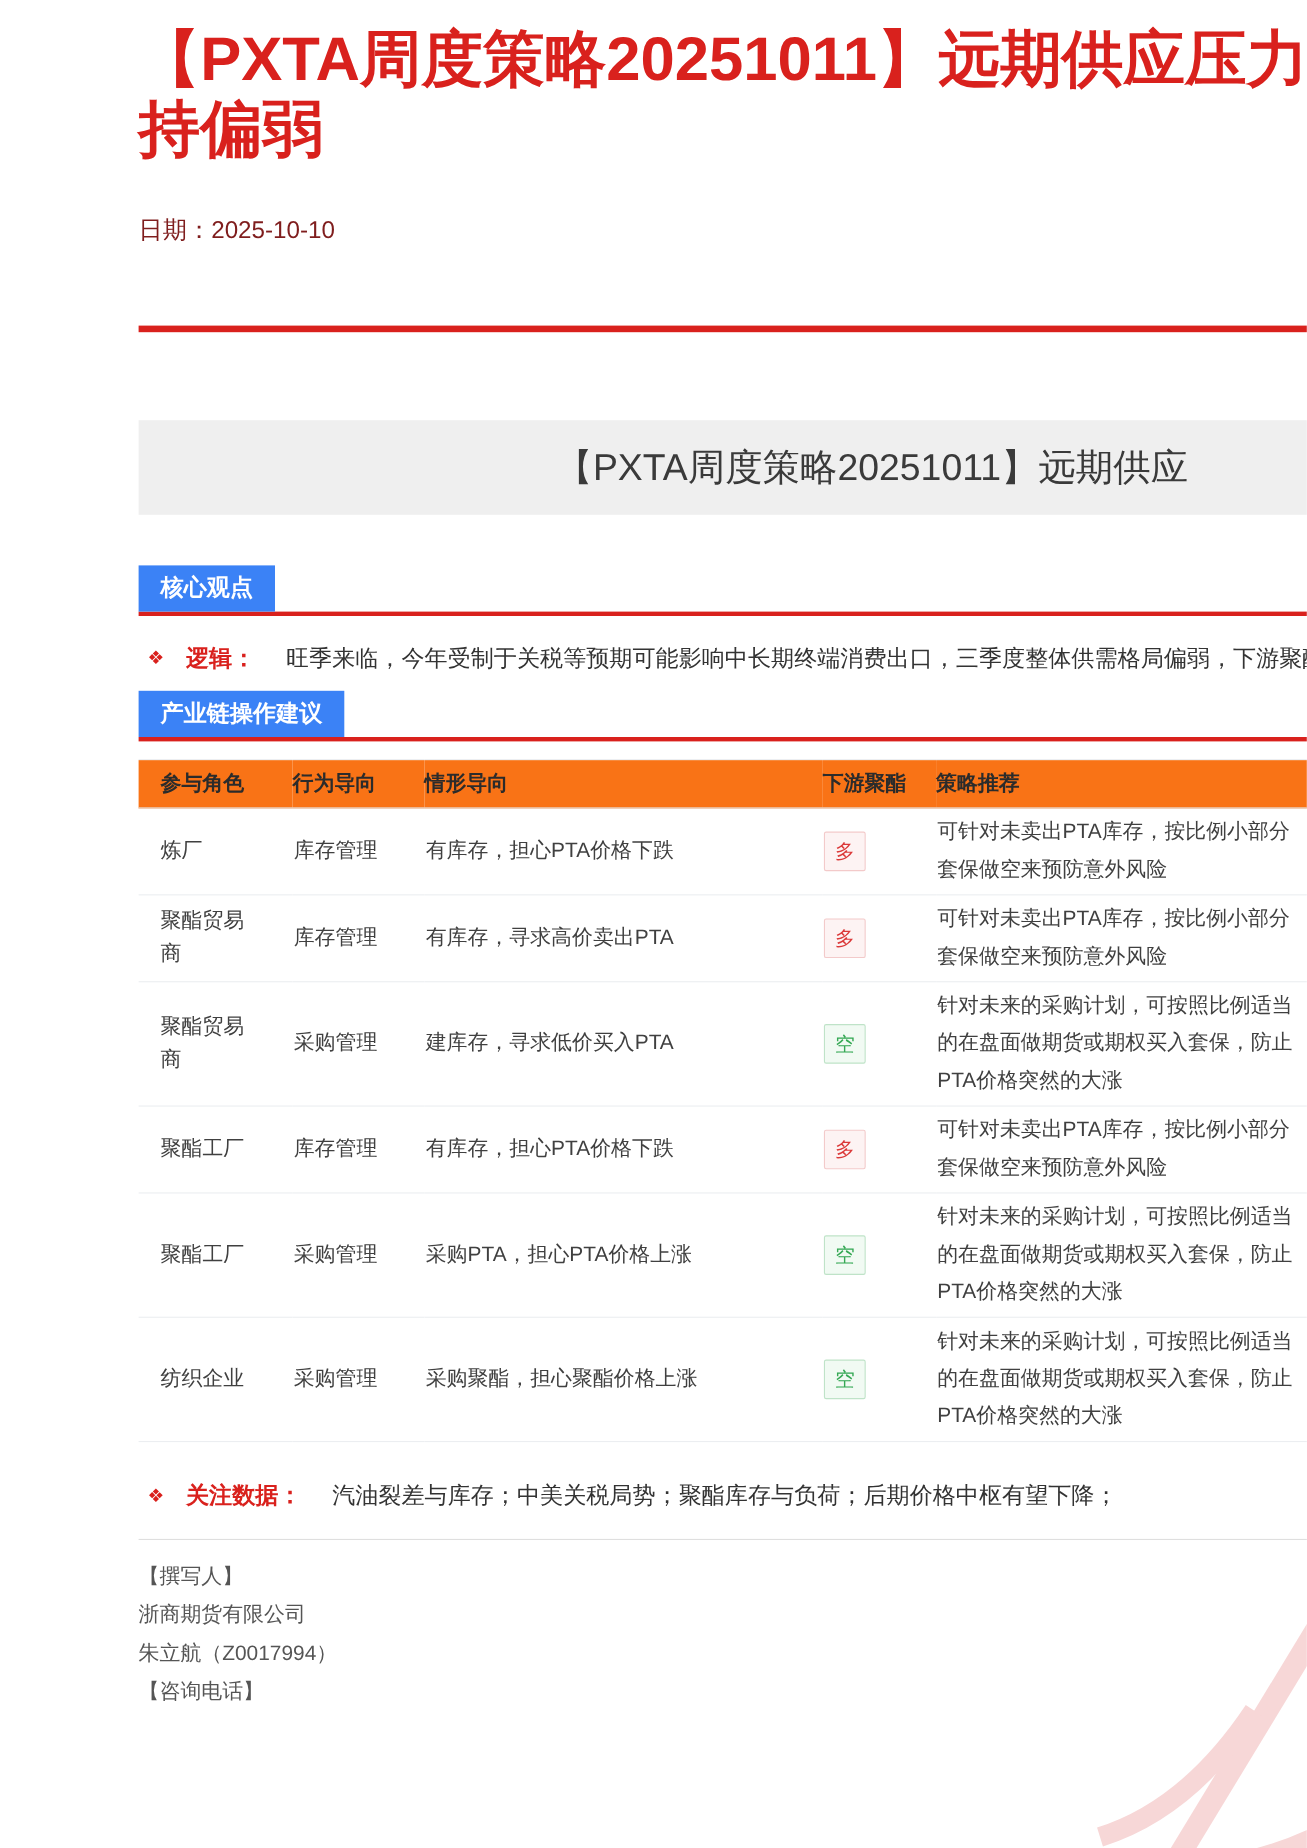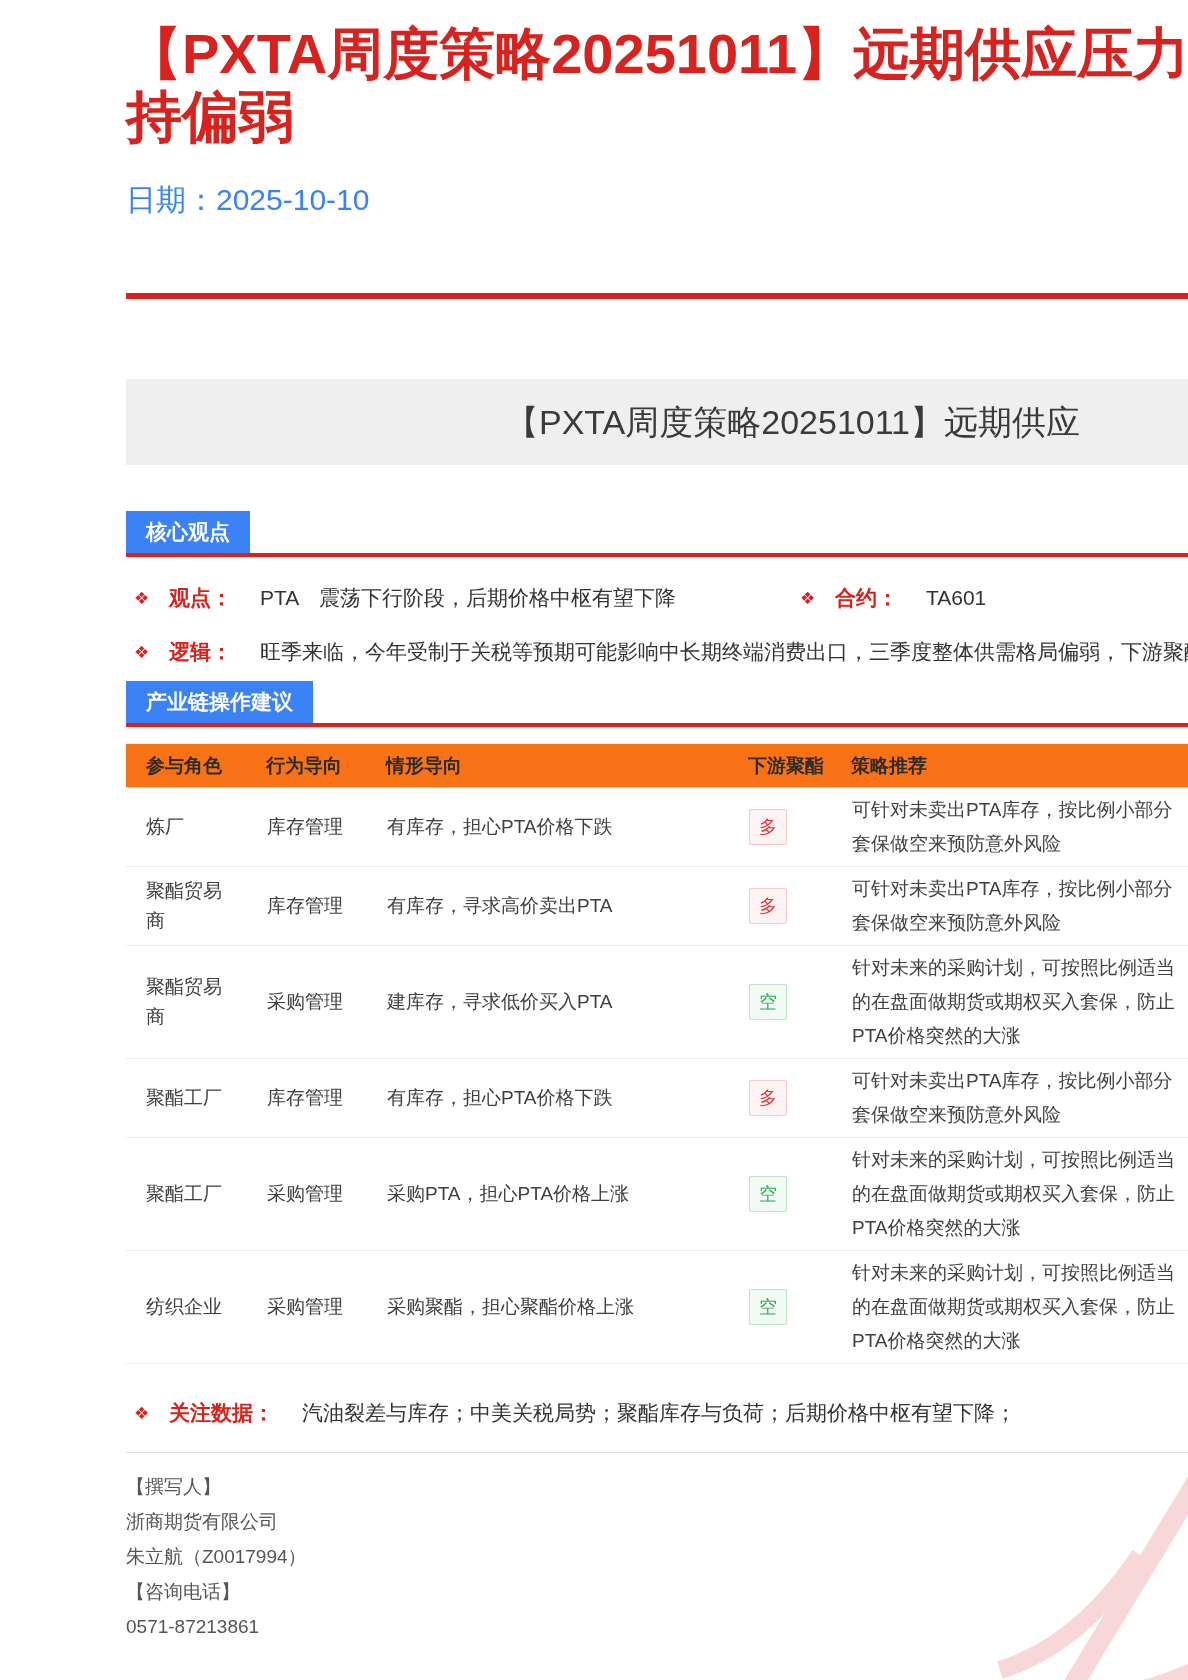--- a/index.html
+++ b/index.html
@@ -14,21 +14,21 @@
 
   
   .article-title{
     padding-top:22px;
     color:#d9211d;font-weight:bold;font-size:56px;line-height:63px;
     letter-spacing:0px;
   }
   .article-title .t-line{white-space:nowrap;}
 
   
-  .date-line{margin-top:32px;font-size:30px;color:#3b82f6;}
+  .date-line{margin-top:46px;font-size:22px;color:#7f1d1d;}
 
   
   .red-rule{margin-top:72px;width:1600px;height:6px;background:#d9211d;}
 
   
   .banner{margin-top:80px;width:1600px;height:86px;background:#efefef;position:relative;}
   .banner-title{
     position:absolute;left:379px;top:0;line-height:86px;
     font-size:34px;color:#3a3a3a;white-space:nowrap;
   }
@@ -105,30 +105,20 @@
     <div class="red-rule"></div>
 
     <div class="banner">
       <div class="banner-title">【PXTA周度策略20251011】远期供应</div>
     </div>
 
     <div class="sec-head">
       <span class="sec-box">核心观点</span>
     </div>
 
-    <div class="bullet-row">
-      <span class="bullet-icon">❖</span>
-      <span class="bullet-label">观点：</span>
-      <span class="bullet-value">PTA　震荡下行阶段，后期价格中枢有望下降</span>
-      <span class="bullet-second">
-        <span class="bullet-icon">❖</span>
-        <span class="bullet-label">合约：</span>
-        <span class="bullet-value">TA601</span>
-      </span>
-    </div>
 
     <div class="bullet-row logic">
       <span class="bullet-icon">❖</span>
       <span class="bullet-label">逻辑：</span>
       <span class="bullet-value">旺季来临，今年受制于关税等预期可能影响中长期终端消费出口，三季度整体供需格局偏弱，下游聚酯</span>
     </div>
 
     <div class="sec-head chain">
       <span class="sec-box">产业链操作建议</span>
     </div>
@@ -223,21 +213,20 @@
       <span class="bullet-value">汽油裂差与库存；中美关税局势；聚酯库存与负荷；后期价格中枢有望下降；</span>
     </div>
 
     <div class="grey-rule"></div>
 
     <div class="footer-block">
       <div>【撰写人】</div>
       <div>浙商期货有限公司</div>
       <div>朱立航（Z0017994）</div>
       <div>【咨询电话】</div>
-      <div>0571-87213861</div>
     </div>
 
   </div>
 
   <svg class="watermark" viewBox="0 0 320 320" xmlns="http://www.w3.org/2000/svg">
     <line x1="250" y1="40" x2="80" y2="320" stroke="#f7d7d7" stroke-width="20"></line>
     <path d="M 10 300 Q 90 275 150 185" fill="none" stroke="#f7d7d7" stroke-width="18"></path>
     <path d="M 150 320 Q 230 300 290 240" fill="none" stroke="#f7d7d7" stroke-width="18"></path>
   </svg>
 </div>

